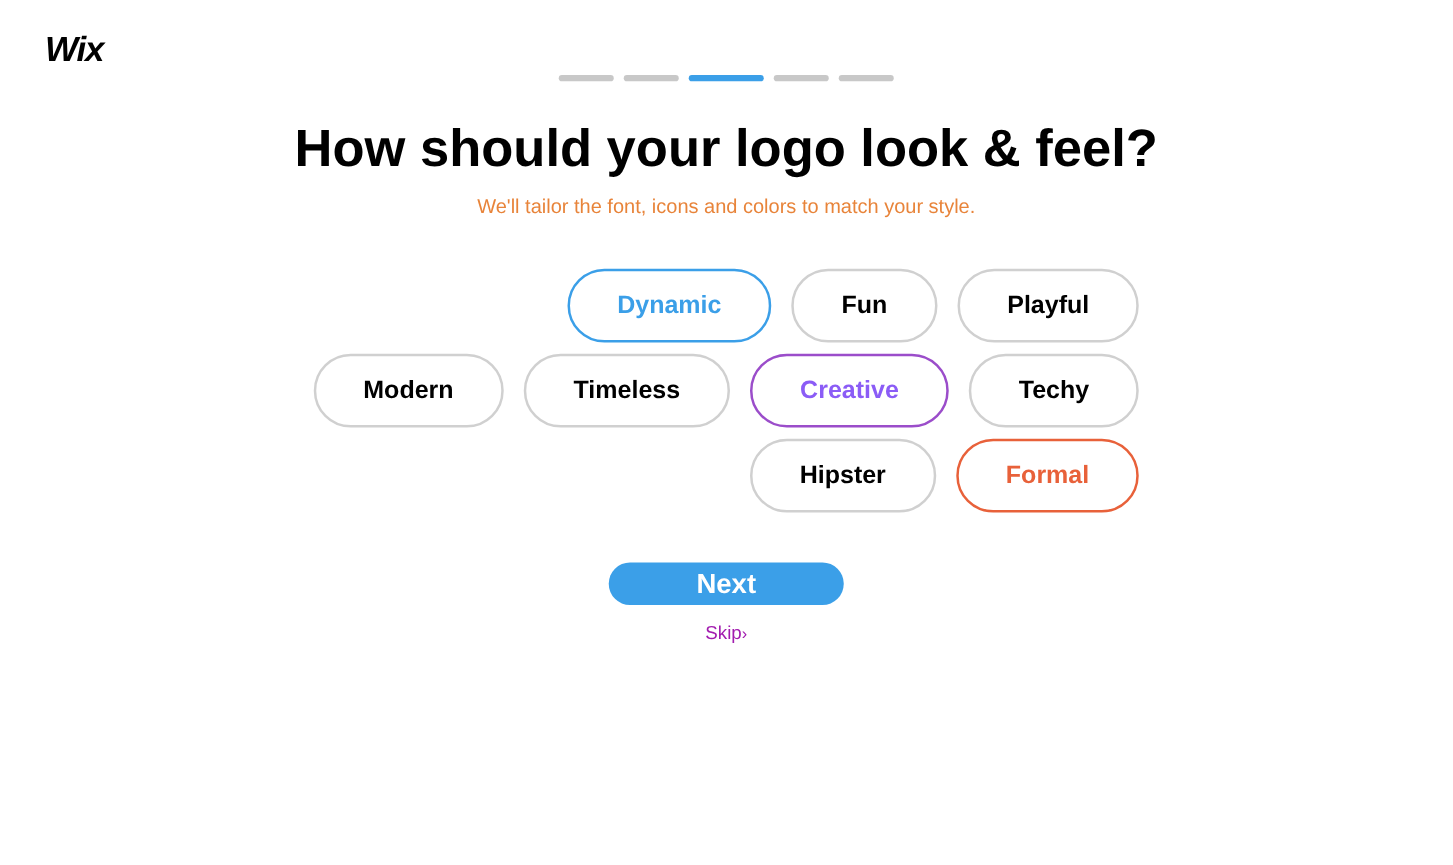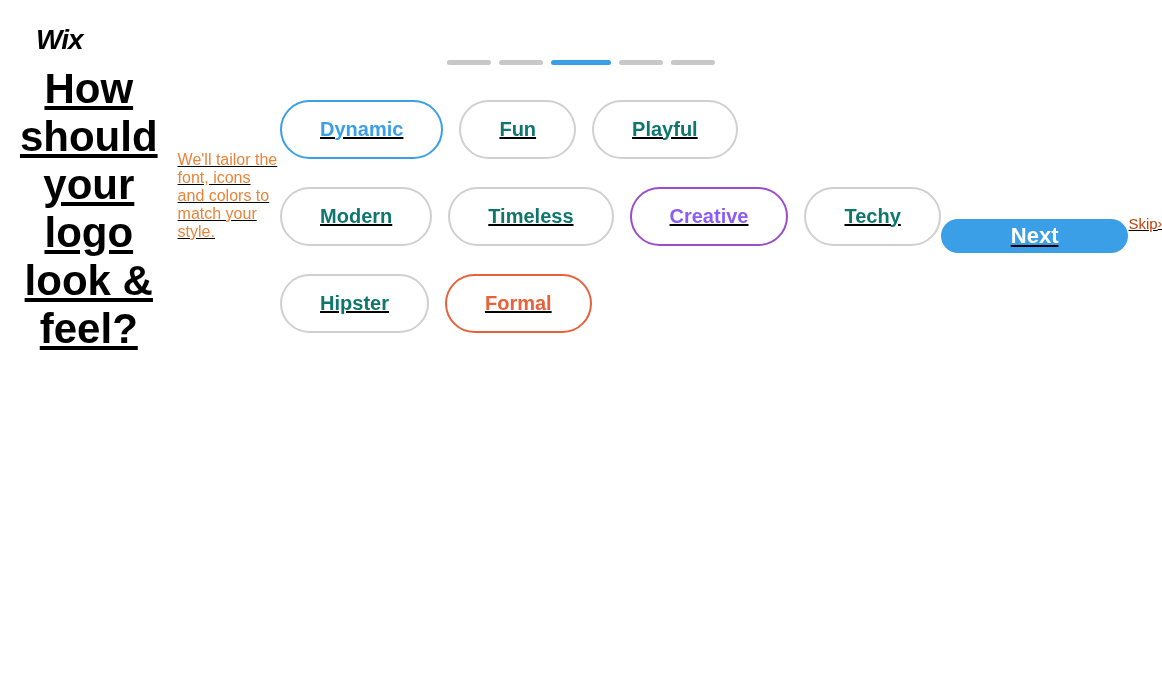--- a/index.html
+++ b/index.html
@@ -50,60 +50,60 @@
       background: #3b9fe8;
       width: 60px;
     }
 
     .progress-segment.inactive {
       width: 44px;
     }
 
     .content {
       display: flex;
-      flex-direction: row;
+      flex-direction: column;
       align-items: center;
-      text-decoration: underline;
+      margin-top: 30px;
     }
 
     .main-title {
       font-size: 42px;
       font-weight: 900;
       color: #000;
       text-align: center;
       margin-bottom: 14px;
     }
 
     .subtitle {
       font-size: 16px;
       color: #e8843a;
       margin-bottom: 40px;
     }
 
     .options-container {
       display: flex;
       flex-direction: column;
-      align-items: flex-start;
-      gap: 28px;
+      align-items: flex-end;
+      gap: 9px;
     }
 
     .options-row {
       display: flex;
       gap: 16px;
       justify-content: center;
     }
 
     .option-btn {
       padding: 16px 38px;
       border-radius: 50px;
       border: 2px solid #d0d0d0;
       background: #fff;
       font-size: 20px;
       font-weight: 600;
-      color: #0f766e;
+      color: #000000;
       cursor: pointer;
       transition: all 0.15s ease;
       white-space: nowrap;
     }
 
     .option-btn.selected-blue {
       border-color: #3b9fe8;
       color: #3b9fe8;
       border-width: 2.5px;
     }
@@ -128,21 +128,21 @@
       color: #fff;
       font-size: 22px;
       font-weight: 700;
       border: none;
       cursor: pointer;
     }
 
     .skip-link {
       margin-top: 14px;
       font-size: 15px;
-      color: #c2410c;
+      color: #a21caf;
       cursor: pointer;
       display: flex;
       align-items: center;
       gap: 0;
     }
 
     .skip-link .chevron {
       font-size: 13px;
     }
   </style>

